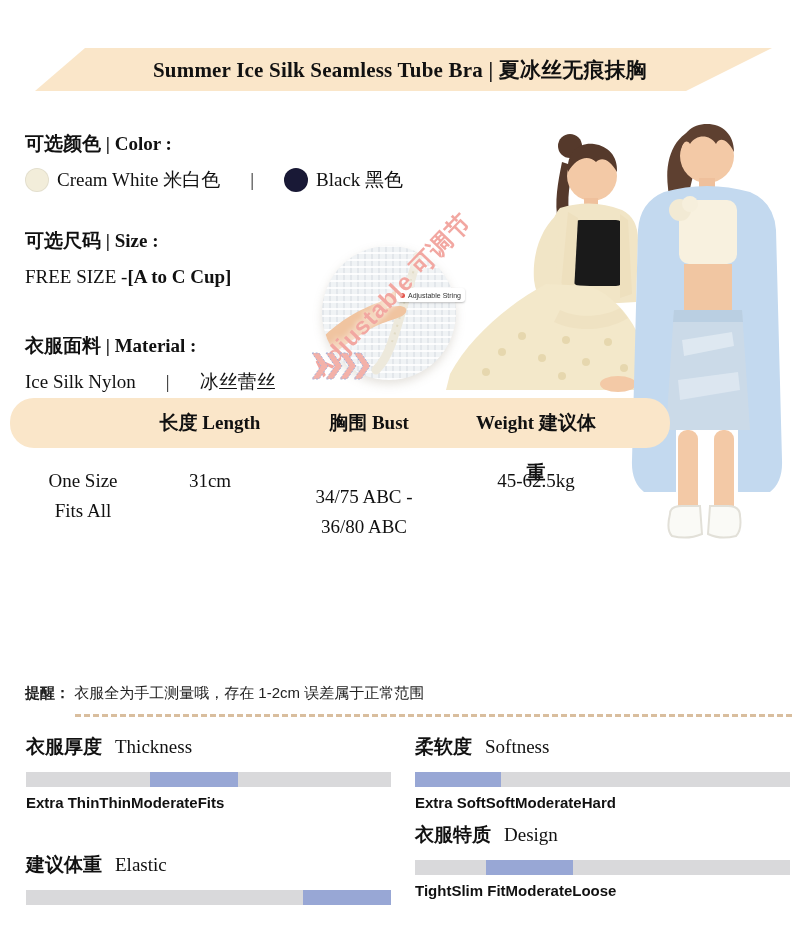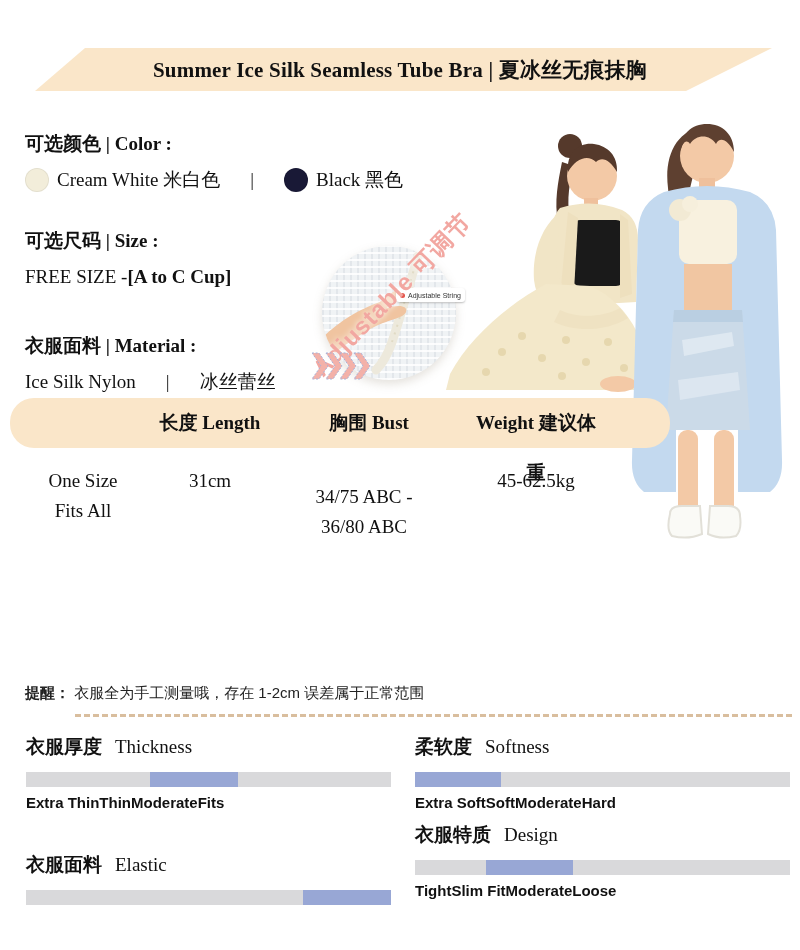--- a/index.html
+++ b/index.html
@@ -217,21 +217,21 @@
     <div class="scale-labels">
       <span>Extra Soft</span>
       <span>Soft</span>
       <span>Moderate</span>
       <span>Hard</span>
     </div>
   </div>
 
   <div class="chart" style="left:26px;top:853px;width:365px;">
     <div class="chart-title">
-      <span class="t-cn">衣服面料</span><span class="t-en">Elastic</span>
+      <span class="t-cn">建议体重</span><span class="t-en">Elastic</span>
     </div>
     <div class="scale-bar">
       <div class="scale-fill" style="left: 76%; width: 24%;"></div>
     </div>
   </div>
 
   <div class="chart" style="left:415px;top:823px;width:375px;">
     <div class="chart-title">
       <span class="t-cn">衣服特质</span><span class="t-en">Design</span>
     </div>

